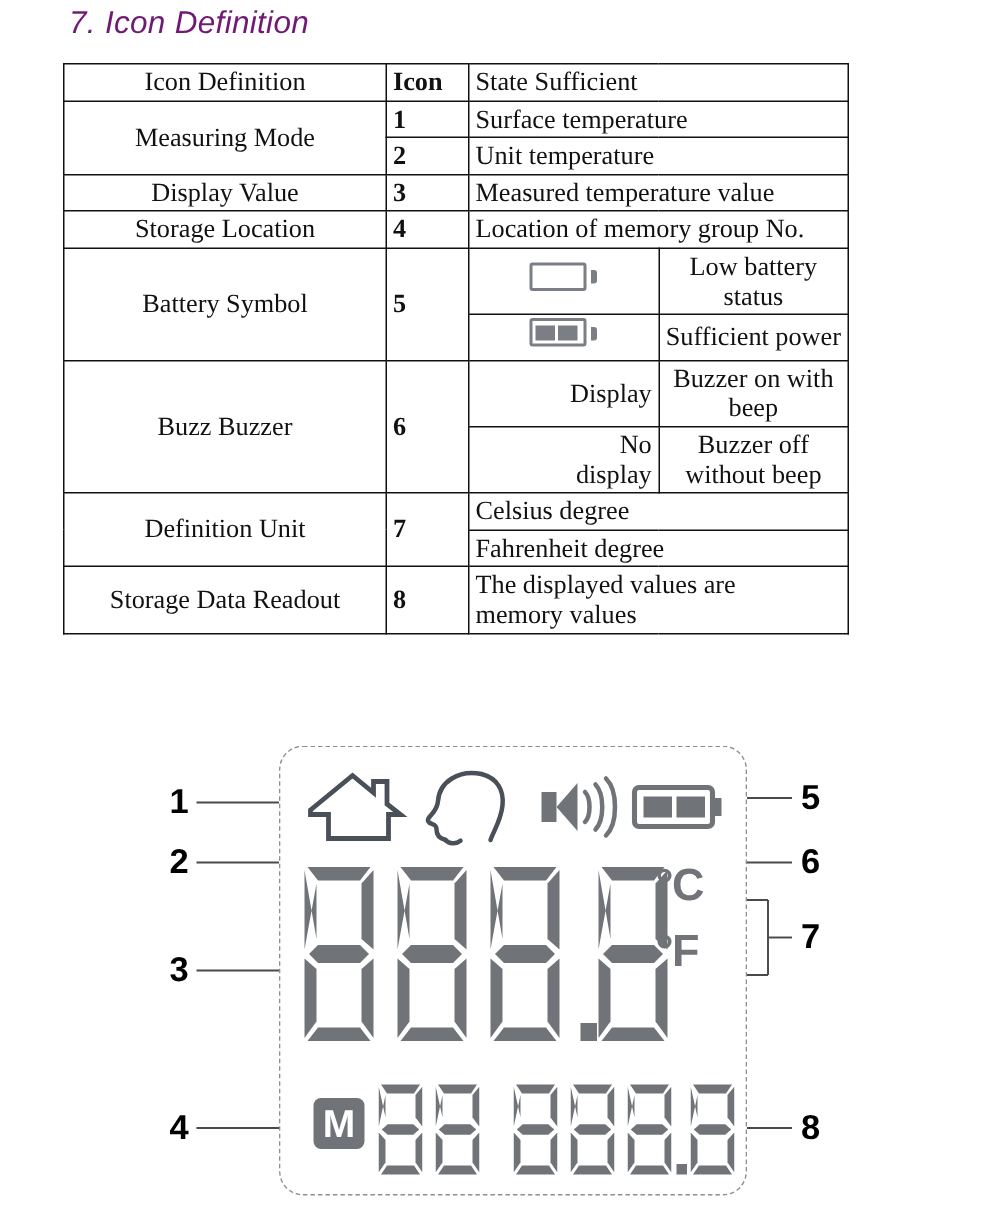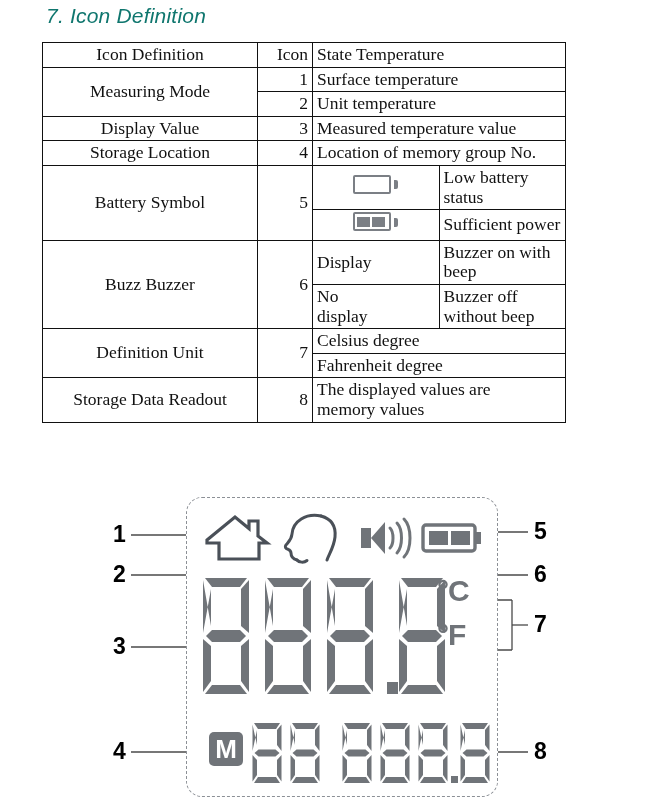--- a/index.html
+++ b/index.html
@@ -6,45 +6,45 @@
   body{
     width:660px;height:811px;position:relative;overflow:hidden;
     font-family:"Liberation Serif","DejaVu Serif",serif;
     color:#111;
   }
 
   
   #section-heading{
     position:absolute;left:46px;top:4px;
     font-family:"Liberation Sans","DejaVu Sans",sans-serif;
-    font-style:italic;font-size:21px;font-weight:400;color:#0f766e;
+    font-style:italic;font-size:21px;font-weight:400;color:#701a75;
     letter-spacing:0.2px;
   }
 
   
   #icon-table{
     position:absolute;left:42px;top:42px;
     width:524px;
     border-collapse:collapse;
     table-layout:fixed;
     background:#fff;
   }
   #icon-table td{
     border:1.6px solid #111;
     font-size:17.5px;
     color:#111;
     padding:2px 4px;
     vertical-align:middle;
     line-height:1.12;
   }
   td.c-name{width:206px;text-align:center;}
-  td.c-num{width:46px;text-align:right;font-size:18px;}
+  td.c-num{width:46px;text-align:left;font-size:18px;font-weight:bold;}
   td.c-desc{text-align:left;padding-left:9px;}
-  td.c-sub{width:86px;text-align:left;padding:1px 3px;}
-  td.c-sub2{text-align:left;padding-left:9px;}
+  td.c-sub{width:86px;text-align:right;padding:1px 3px;}
+  td.c-sub2{text-align:center;padding-left:9px;}
   td.c-icon{width:86px;text-align:center;padding:3px 0;}
   .two-line{font-size:15px;line-height:1.0;}
   .desc-2l{line-height:1.06;margin-top:46px;}
 
   
   .tbl-batt{display:inline-block;position:relative;width:46px;height:21px;}
   .tbl-batt .body{
     position:absolute;left:0;top:0;width:38px;height:19px;
     border:2.2px solid #7b7f85;border-radius:2px;box-sizing:border-box;
   }
@@ -110,21 +110,21 @@
 </head>
 <body>
 
 <div id="section-heading">7. Icon Definition</div>
 
 <table id="icon-table">
   <tbody>
     <tr>
       <td class="c-name">Icon Definition</td>
       <td class="c-num">Icon</td>
-      <td class="c-desc" colspan="2">State Temperature</td>
+      <td class="c-desc" colspan="2">State Sufficient</td>
     </tr>
 
     <tr>
       <td class="c-name" rowspan="2">Measuring Mode</td>
       <td class="c-num">1</td>
       <td class="c-desc" colspan="2">Surface temperature</td>
     </tr>
     <tr>
       <td class="c-num">2</td>
       <td class="c-desc" colspan="2">Unit temperature</td>

